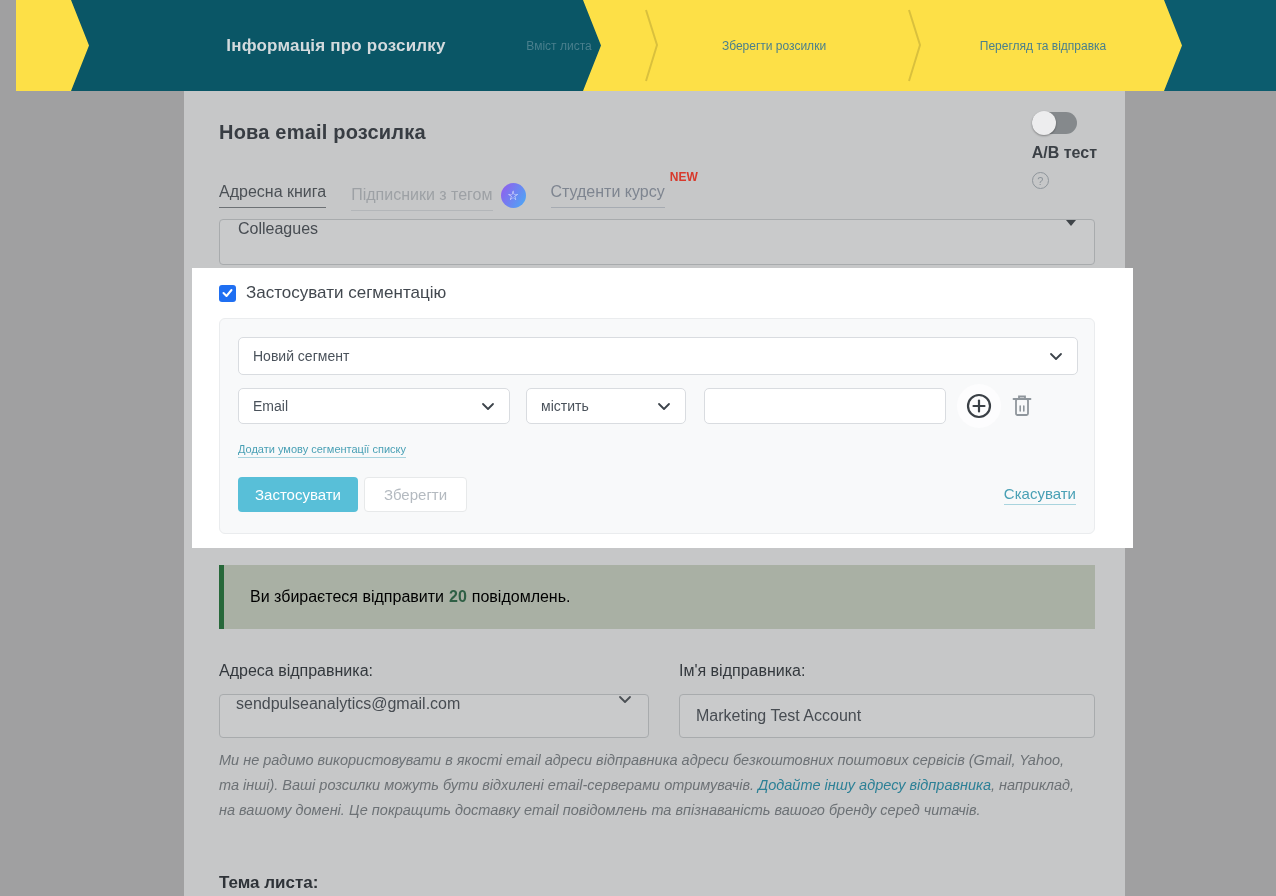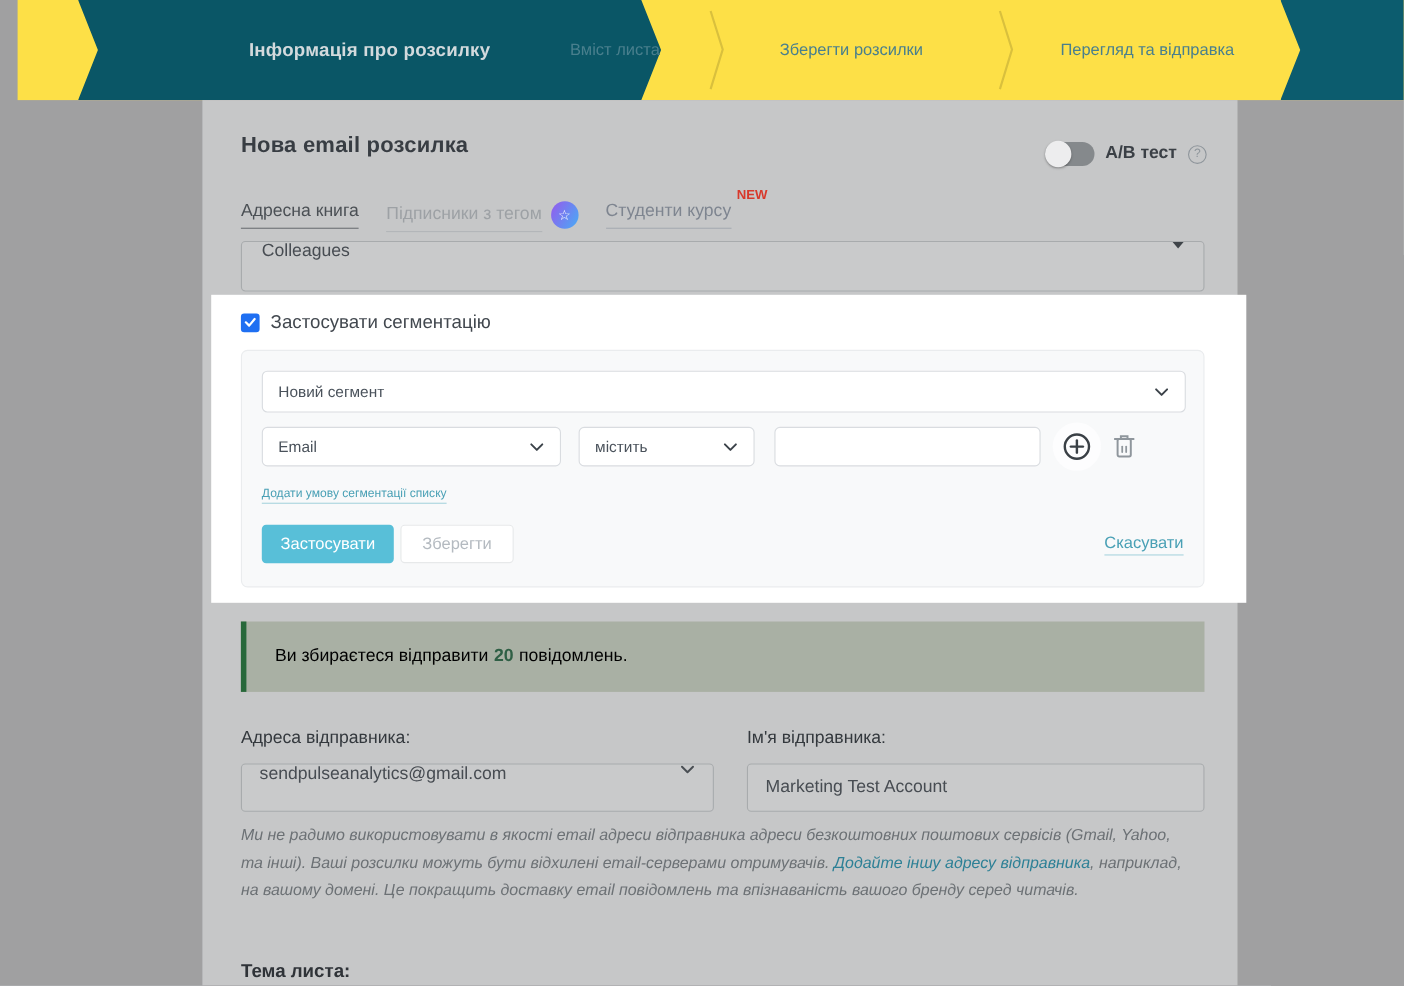--- a/index.html
+++ b/index.html
@@ -7,29 +7,29 @@
   body { font-family:"Liberation Sans", sans-serif; background:#a0a0a1; overflow:hidden; }
   .page { position:relative; width:1276px; height:896px; background:#a0a0a1; }
 
   
   .header { position:absolute; left:16px; top:0; width:1276px; height:91px; background:#fde047; z-index:1; }
   .tab-arrow-active { position:absolute; left:55px; top:0; width:530px; height:91px; background:#0a5666;
     clip-path: polygon(0 0, calc(100% - 18px) 0, 100% 50%, calc(100% - 18px) 100%, 0 100%, 18px 50%);
     display:flex; align-items:center; justify-content:center; }
   .tab-arrow-active span { color:#d3dadd; font-size:17px; font-weight:700; letter-spacing:.2px; }
   .header-tab { position:absolute; top:0; height:91px; display:flex; align-items:center; transform:translateX(-50%);
-    color:#497f8d; font-size:15px; white-space:nowrap; cursor:pointer; }
+    color:#497f8d; font-size:12px; white-space:nowrap; cursor:pointer; }
   .header-div { position:absolute; top:8px; }
   .right-wedge { position:absolute; left:1148px; top:0; width:128px; height:91px; background:#0c5c6e;
     clip-path: polygon(0 0, 100% 0, 100% 100%, 0 100%, 18px 50%); }
 
   
   .card { position:absolute; left:184px; top:91px; width:941px; height:805px; background:#c6c7c8; z-index:1; }
   .page-title { position:absolute; left:35px; top:30px; font-size:20px; font-weight:700; color:#383d43; letter-spacing:.2px; }
-  .ab-group { position:absolute; right:28px; top:38px; display:flex; align-items:center; gap:10px; }
+  .ab-group { position:absolute; right:28px; top:21px; display:flex; align-items:flex-start; gap:10px;flex-direction:column; }
   .toggle { position:relative; width:45px; height:22px; background:#85898c; border-radius:11px; cursor:pointer; }
   .toggle .knob { position:absolute; left:0px; top:-1px; width:24px; height:24px; background:#ededee; border-radius:50%;
     box-shadow:0 1px 2px rgba(0,0,0,.35); }
   .ab-label { font-size:16px; font-weight:700; color:#3b4046; }
   .q-icon { width:17px; height:17px; border:1px solid #8e959b; border-radius:50%; color:#8e959b; font-size:11px;
     display:flex; align-items:center; justify-content:center; cursor:pointer; }
 
   .src-tabs { position:absolute; left:35px; top:92px; display:flex; align-items:flex-start; gap:25px; }
   .src-tab { display:flex; align-items:center; gap:8px; position:relative; cursor:pointer; }
   .src-tab .lbl { font-size:16px; padding-bottom:6px; border-bottom:1px solid transparent; white-space:nowrap; }

